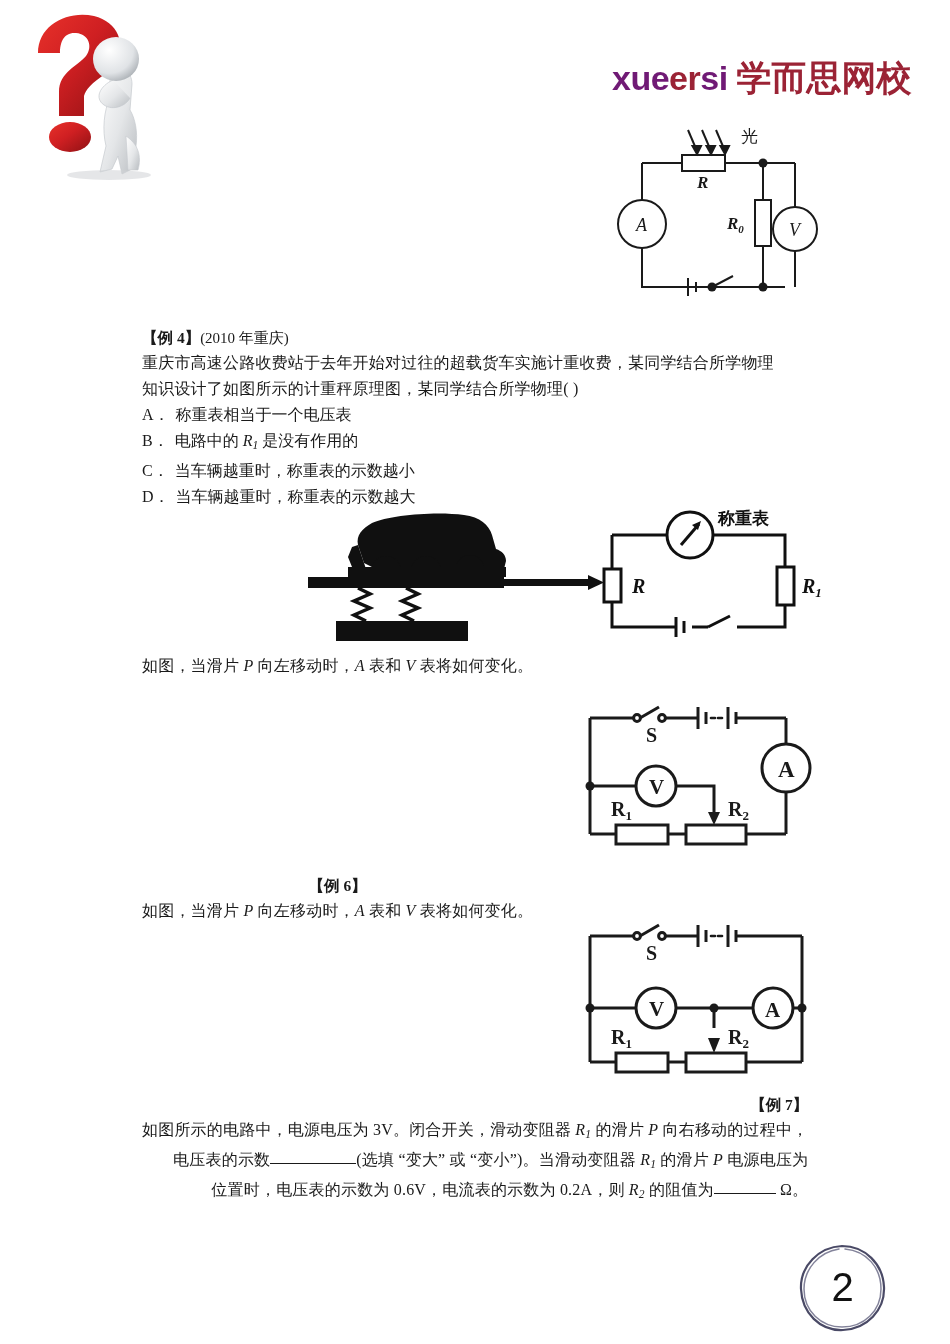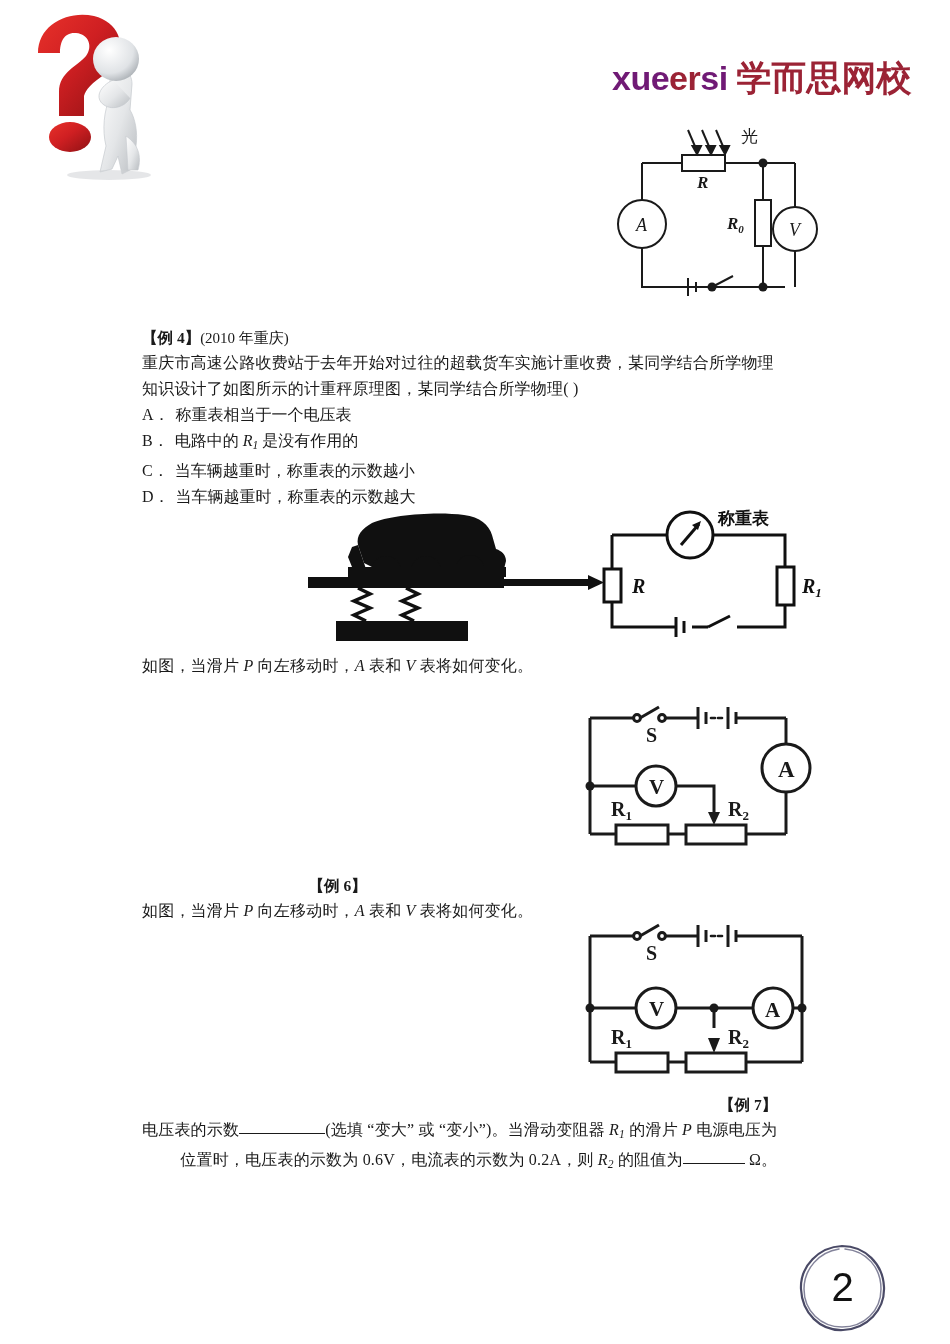--- a/index.html
+++ b/index.html
@@ -396,20 +396,23 @@
     <text x="81" y="104" font-family="Liberation Serif, serif" font-size="21" font-weight="bold" fill="#1a1a1a">V</text>
     <text x="197" y="105" font-family="Liberation Serif, serif" font-size="21" font-weight="bold" fill="#1a1a1a">A</text>
     <text x="43" y="132" font-family="Liberation Serif, serif" font-size="20" font-weight="bold" fill="#1a1a1a">R<tspan font-size="13" dy="4">1</tspan></text>
     <text x="160" y="132" font-family="Liberation Serif, serif" font-size="20" font-weight="bold" fill="#1a1a1a">R<tspan font-size="13" dy="4">2</tspan></text>
   </svg>
 </div>
 
 <div class="qblock" style="left:142px; top:1093px;text-align:right;">
   <div class="qhead">【例 7】</div>
 
+  <div class="qline">
+    <span>如图所示的电路中，电源电压为 3V。闭合开关，滑动变阻器 </span><i class="v">R</i><span class="sub">1</span><span> 的滑片 </span><i class="v">P</i><span> 向右移动的过程中，</span>
+  </div>
 
   <div class="qline">
     <span>电压表的示数</span><span class="blank-s"></span><span>(选填 “变大” 或 “变小”)。当滑动变阻器 </span><i class="v">R</i><span class="sub">1</span><span> 的滑片 </span><i class="v">P</i><span> 电源电压为</span>
   </div>
 
   <div class="qline">
     <span>位置时，电压表的示数为 0.6V，电流表的示数为 0.2A，则 </span><i class="v">R</i><span class="sub">2</span><span> 的阻值为</span><span class="blank-m"></span><span> Ω。</span>
   </div>
 </div>
 

